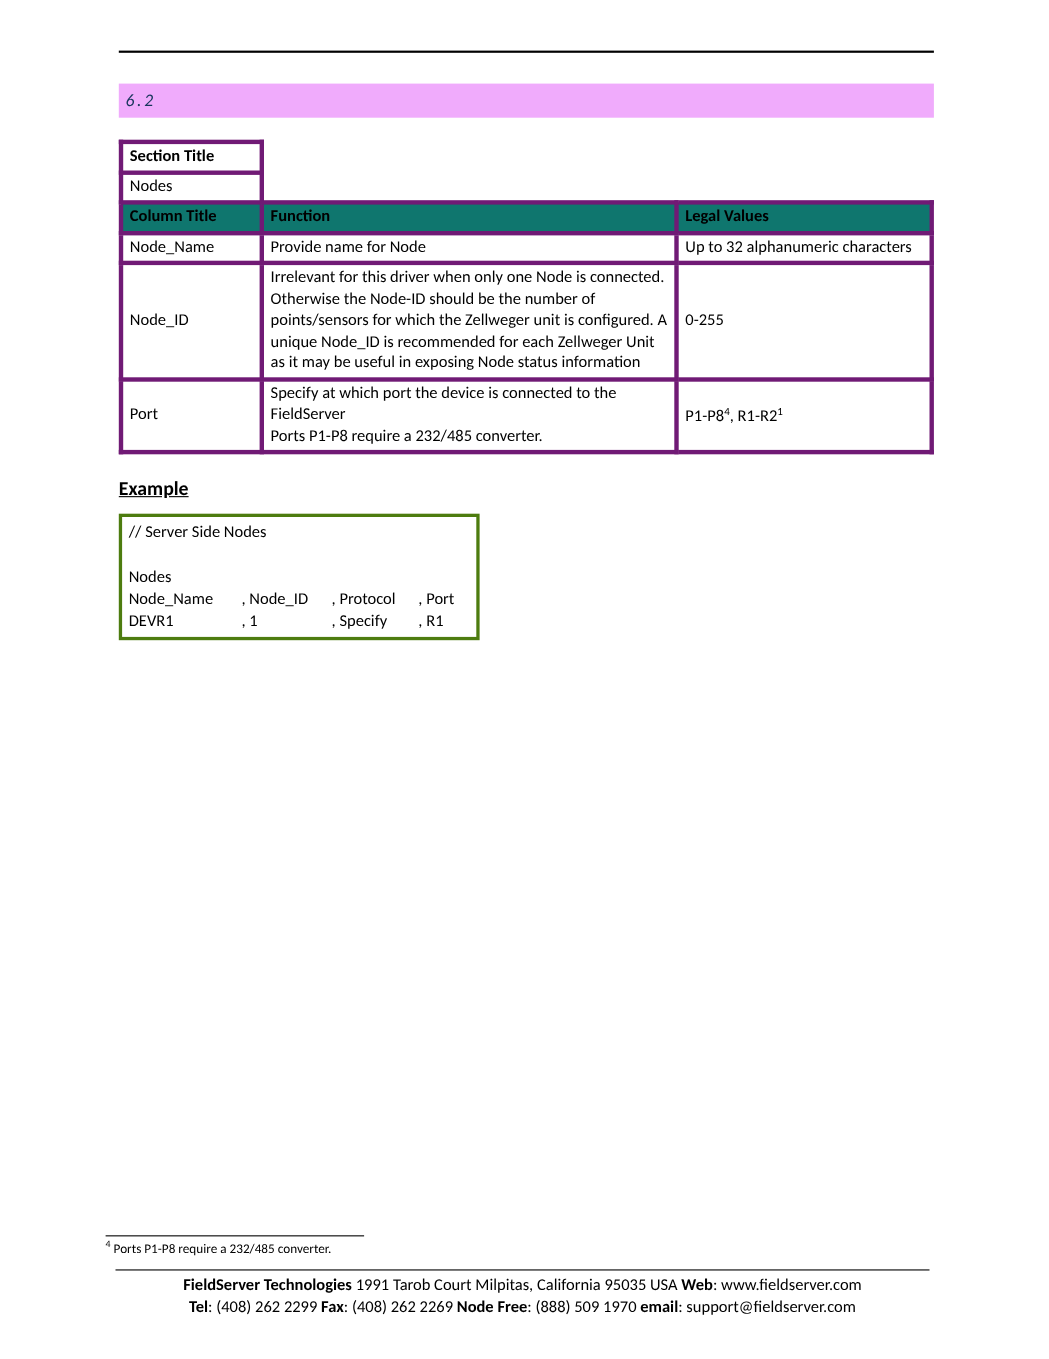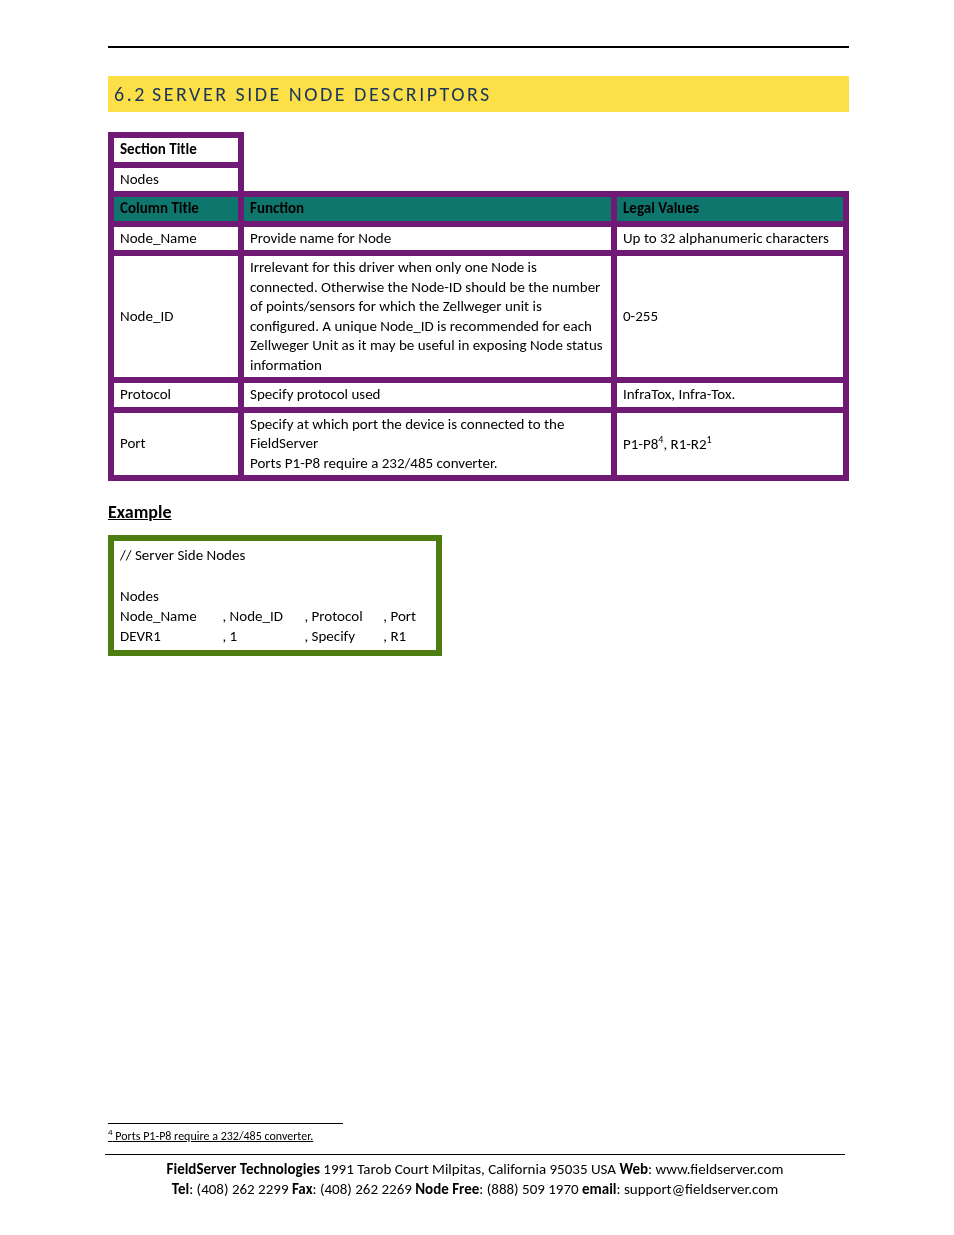--- a/index.html
+++ b/index.html
@@ -15,40 +15,41 @@
     height: 1235px;
     position: relative;
     box-sizing: border-box;
     padding: 46px 105px 0 108px;
   }
   .top-rule {
     border-top: 2px solid #000;
     margin-bottom: 28px;
   }
   .section-heading {
-    background: #fde047;
+    background: #f0abfc;
     padding: 6px 10px 6px 6px;
-    font-size: 20px;
+    font-size: 16px;
     letter-spacing: 2.5px;
     color: #18365d;
     font-weight: 400;
     display: flex;
+    font-style: italic;
   }
   .section-heading .num {
     display: inline-block;
     min-width: 38px;
   }
   .spec-table {
     border-collapse: collapse;
     margin-top: 20px;
     width: 100%;
     font-size: 15px;
   }
   .spec-table td, .spec-table th {
-    border: 6px solid #701a75;
+    border: 4px solid #701a75;
     padding: 2px 6px;
     text-align: left;
     vertical-align: top;
     line-height: 1.3;
   }
   .spec-table .noborder {
     border: none;
   }
   .spec-table th {
     font-weight: bold;
@@ -60,21 +61,21 @@
   .col1 { width: 112px; }
   .col2 { }
   .col3 { width: 220px; }
   .example-label {
     margin-top: 20px;
     font-weight: bold;
     text-decoration: underline;
     font-size: 18px;
   }
   .example-box {
-    border: 6px solid #4d7c0f;
+    border: 3px solid #4d7c0f;
     margin-top: 12px;
     width: 310px;
     padding: 4px 6px 4px 6px;
     font-size: 15px;
     line-height: 1.35;
   }
   .example-box table {
     border-collapse: collapse;
     width: 100%;
   }
@@ -106,35 +107,33 @@
     margin-bottom: 4px;
   }
   .footer-text {
     text-align: center;
     font-size: 15px;
     line-height: 1.35;
   }
   .footer-text b { font-weight: bold; }
   .footnote-area {
     position: absolute;
-    left: 108px;
+    left: 96px;
     bottom: 92px;
     width: 400px;
-    text-decoration: underline;
   }
 </style>
 </head>
 <body>
 
 <div class="page">
   <div class="top-rule"></div>
 
   <div class="section-heading">
     <span class="num">6.2</span>
-    <span>SERVER SIDE NODE DESCRIPTORS</span>
   </div>
 
   <table class="spec-table">
     <tbody>
         <tr>
       <th class="col1">Section Title</th>
       <td class="noborder col2"></td>
       <td class="noborder col3"></td>
     </tr>
     <tr>
@@ -149,25 +148,20 @@
     </tr>
     <tr>
       <td style="vertical-align:middle">Node_Name</td>
       <td style="vertical-align:middle">Provide name for Node</td>
       <td>Up to 32 alphanumeric characters</td>
     </tr>
     <tr>
       <td style="vertical-align:middle">Node_ID</td>
       <td>Irrelevant for this driver when only one Node is connected.  Otherwise the Node-ID should be the number of points/sensors for which the Zellweger unit is configured.  A unique Node_ID is recommended for each Zellweger Unit as it may be useful in exposing Node status information</td>
       <td style="vertical-align:middle">0-255</td>
-    </tr>
-    <tr>
-      <td>Protocol</td>
-      <td>Specify protocol used</td>
-      <td>InfraTox, Infra-Tox.</td>
     </tr>
     <tr>
       <td style="vertical-align:middle">Port</td>
       <td style="white-space:pre-line">Specify at which port the device is connected to the FieldServer
 Ports P1-P8 require a 232/485 converter.</td>
       <td style="vertical-align:middle">
         <span>P1-P8</span><sup class="ref">4</sup><span>, R1-R2</span><sup class="ref">1</sup>
       </td>
     </tr>
   </tbody>

